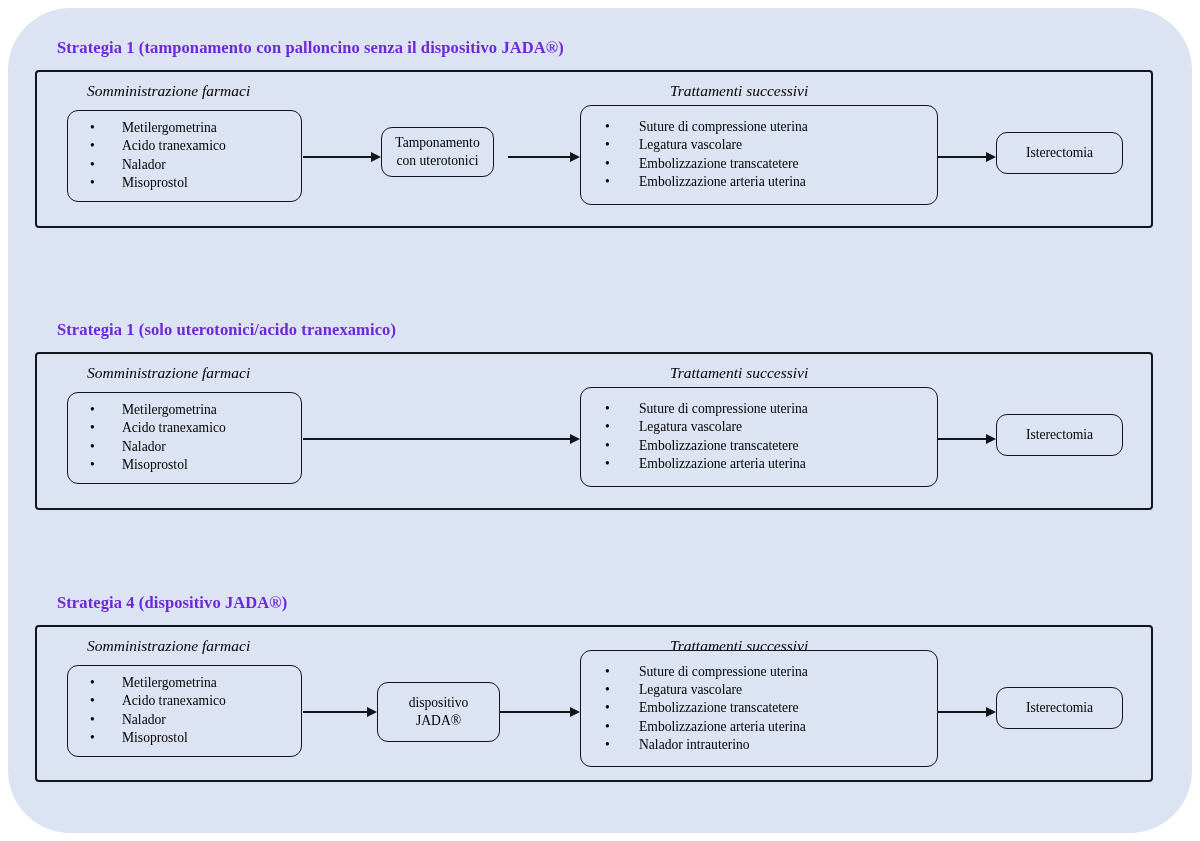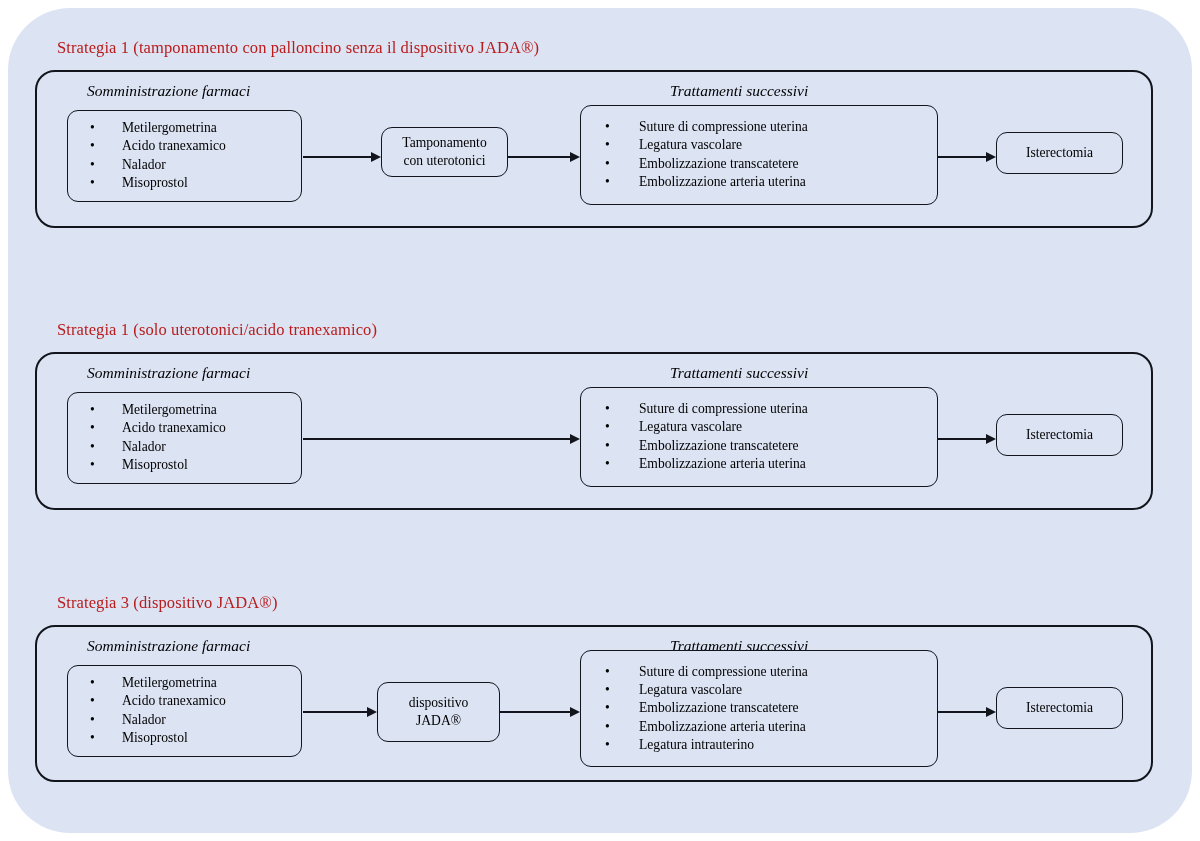--- a/index.html
+++ b/index.html
@@ -38,36 +38,36 @@
     position: absolute;
     left: 35px;
     width: 1118px;
   }
 
   .strategy-title {
     position: absolute;
     left: 22px;
     top: 0;
     font-family: "Liberation Serif", "DejaVu Serif", serif;
-    font-weight: normal;
+    font-weight: bold;
     font-size: 16.5px;
-    color: #b91c1c;
+    color: #6d28d9;
     letter-spacing: 0.1px;
     white-space: nowrap;
     text-align: right;
   }
 
   
   .strategy-frame {
     position: absolute;
     left: 0;
     width: 1118px;
     box-sizing: border-box;
     border: 2px solid #12161c;
-    border-radius: 20px;
+    border-radius: 4px;
     background: transparent;
   }
 
   
   .caption {
     position: absolute;
     font-family: "Liberation Serif", "DejaVu Serif", serif;
     font-style: italic;
     font-size: 15.5px;
     color: #000000;
@@ -162,21 +162,21 @@
           <li><span class="dot">•</span><span>Nalador</span></li>
           <li><span class="dot">•</span><span>Misoprostol</span></li>
         </ul>
       </div>
 
       <div class="arrow" style="left:266px; top:80px; width:78px;">
         <div class="shaft" style="width:68px;"></div>
         <div class="head" style="left:68px;"></div>
       </div>
 
-      <div class="node center" style="left:344px; top:55px; width:127px; height:50px;">
+      <div class="node center" style="left:344px; top:55px; width:113px; height:50px;">
         <div>
           <span>Tamponamento</span><br>
           <span>con uterotonici</span>
         </div>
       </div>
 
       <div class="arrow" style="left:471px; top:80px; width:72px;">
         <div class="shaft" style="width:62px;"></div>
         <div class="head" style="left:62px;"></div>
       </div>
@@ -236,21 +236,21 @@
         <div class="head" style="left:48px;"></div>
       </div>
 
       <div class="node center" style="left:959px; top:60px; width:127px; height:42px;">
         <span>Isterectomia</span>
       </div>
     </div>
   </div>
 
   <div class="strategy" style="top:593px;">
-    <div class="strategy-title">Strategia 3 (dispositivo JADA®)</div>
+    <div class="strategy-title">Strategia 4 (dispositivo JADA®)</div>
 
     <div class="strategy-frame" style="top:32px; height:157px;">
       <div class="caption" style="left:50px; top:10px;">Somministrazione farmaci</div>
       <div class="caption" style="left:633px; top:10px;">Trattamenti successivi</div>
 
       <div class="node" style="left:30px; top:38px; width:235px; height:92px;">
         <ul class="bullets">
           <li><span class="dot">•</span><span>Metilergometrina</span></li>
           <li><span class="dot">•</span><span>Acido tranexamico</span></li>
           <li><span class="dot">•</span><span>Nalador</span></li>
@@ -274,21 +274,21 @@
         <div class="shaft" style="width:70px;"></div>
         <div class="head" style="left:70px;"></div>
       </div>
 
       <div class="node" style="left:543px; top:23px; width:358px; height:117px;">
         <ul class="bullets wide">
           <li><span class="dot">•</span><span>Suture di compressione uterina</span></li>
           <li><span class="dot">•</span><span>Legatura vascolare</span></li>
           <li><span class="dot">•</span><span>Embolizzazione transcatetere</span></li>
           <li><span class="dot">•</span><span>Embolizzazione arteria uterina</span></li>
-          <li><span class="dot">•</span><span>Legatura intrauterino</span></li>
+          <li><span class="dot">•</span><span>Nalador intrauterino</span></li>
         </ul>
       </div>
 
       <div class="arrow" style="left:901px; top:80px; width:58px;">
         <div class="shaft" style="width:48px;"></div>
         <div class="head" style="left:48px;"></div>
       </div>
 
       <div class="node center" style="left:959px; top:60px; width:127px; height:42px;">
         <span>Isterectomia</span>

